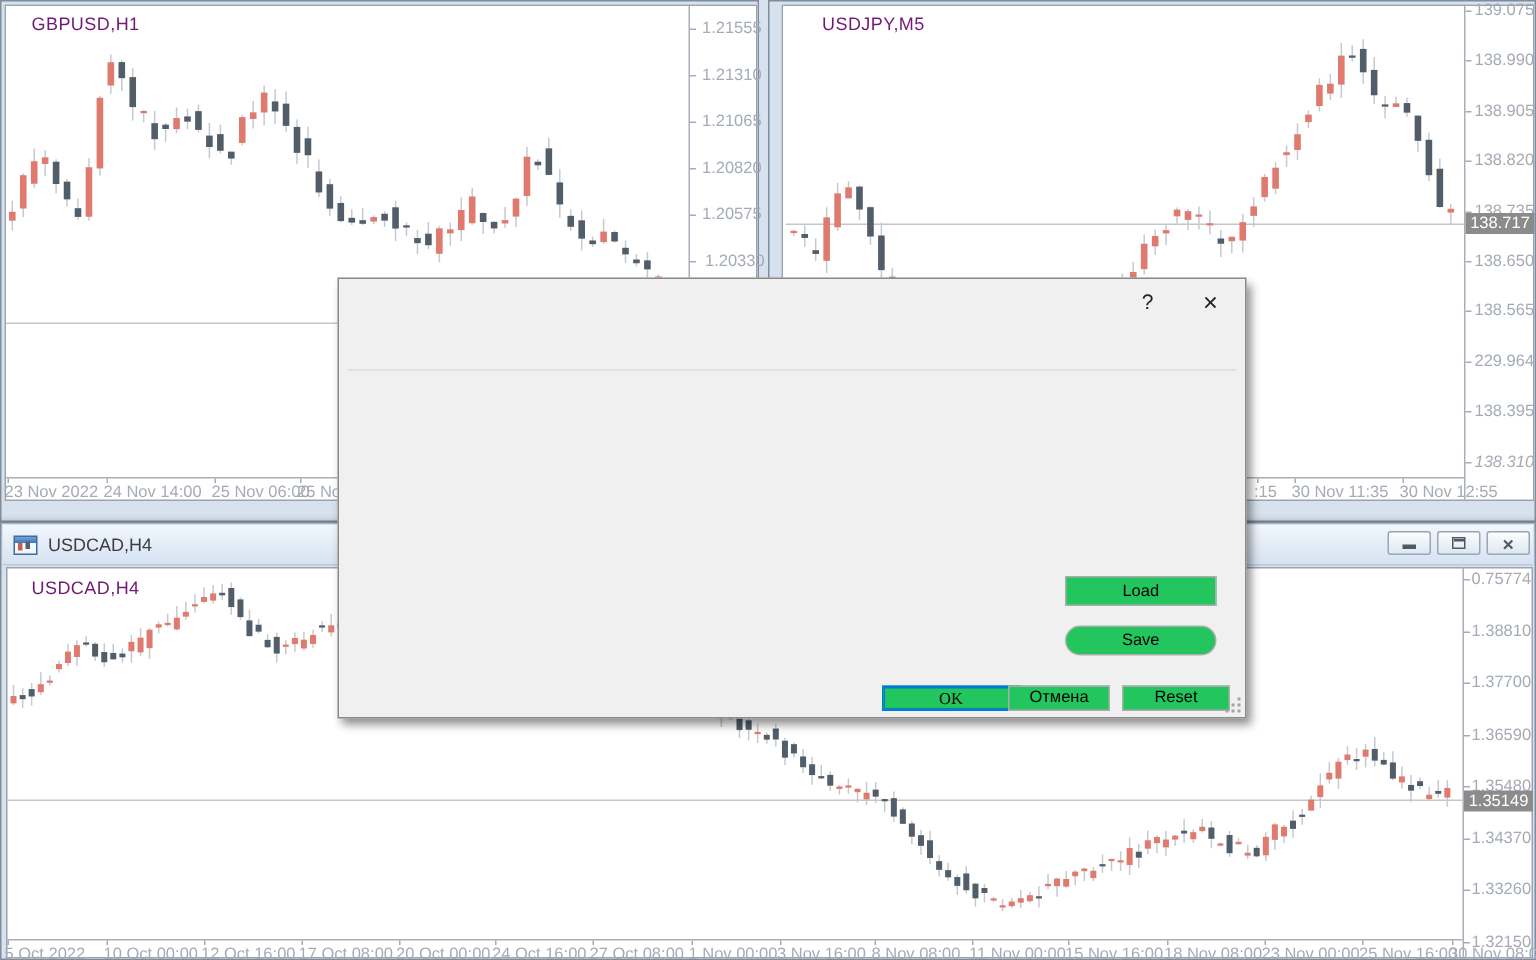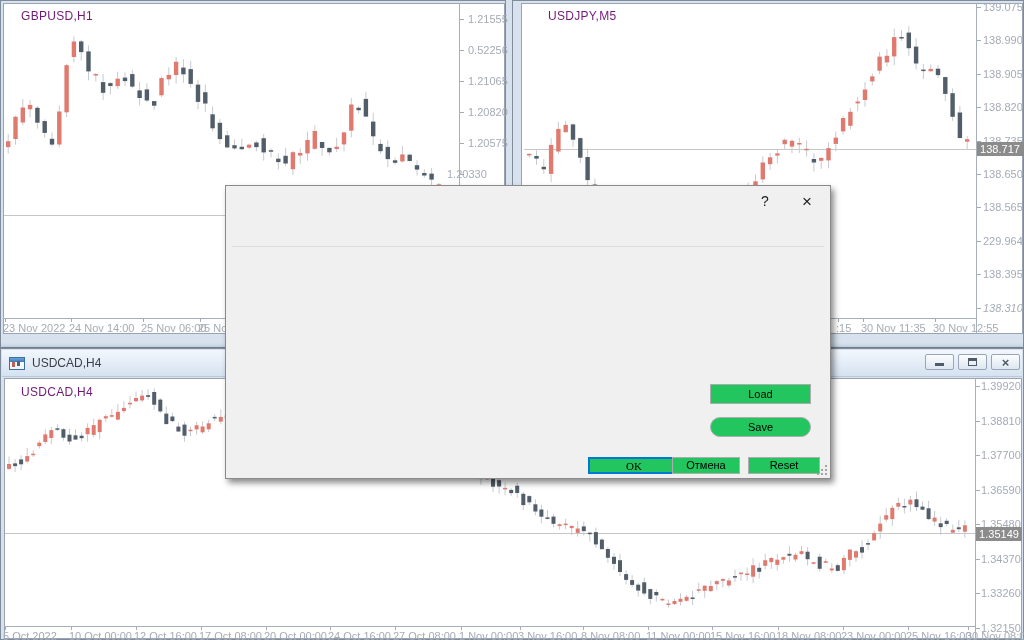--- a/index.html
+++ b/index.html
@@ -200,29 +200,29 @@
         <line x1="427.6" x2="427.6" y1="164.0" y2="183.2" stroke="#c6cad0" stroke-width="1"></line>
         <rect x="425.4" y="169.6" width="4.4" height="6.0" fill="#525d6a"></rect>
         <line x1="434.9" x2="434.9" y1="179.0" y2="183.9" stroke="#c6cad0" stroke-width="1"></line>
         <rect x="432.7" y="180.3" width="4.4" height="1.5" fill="#e07a6e"></rect>
         <line x1="442.2" x2="442.2" y1="183.3" y2="195.2" stroke="#c6cad0" stroke-width="1"></line>
         <rect x="440.0" y="185.2" width="4.4" height="9.3" fill="#525d6a"></rect>
       </svg>
       <div class="ptick" style="left: 459px; top: 18px;"></div>
       <div class="price-label" style="left: 467px; top: 18px;">1.21555</div>
       <div class="ptick" style="left: 459px; top: 49px;"></div>
-      <div class="price-label" style="left: 467px; top: 49px;">0.52256</div>
+      <div class="price-label" style="left: 467px; top: 49px;">1.21310</div>
       <div class="ptick" style="left: 459px; top: 80px;"></div>
       <div class="price-label" style="left: 467px; top: 80px;">1.21065</div>
       <div class="ptick" style="left: 459px; top: 111px;"></div>
       <div class="price-label" style="left: 467px; top: 111px;">1.20820</div>
       <div class="ptick" style="left: 459px; top: 142px;"></div>
       <div class="price-label" style="left: 467px; top: 142px;">1.20575</div>
       <div class="ptick" style="left: 459px; top: 173px;"></div>
-      <div class="price-label" style="left: 446px; top: 173px;">1.20330</div>
+      <div class="price-label" style="left: 469px; top: 173px;">1.20330</div>
       <div class="ttick" style="left: 4px; top: 318px;"></div>
       <div class="time-label" style="left: 2px; top: 321px;">23 Nov 2022</div>
       <div class="ttick" style="left: 70px; top: 318px;"></div>
       <div class="time-label" style="left: 68px; top: 321px;">24 Nov 14:00</div>
       <div class="ttick" style="left: 142px; top: 318px;"></div>
       <div class="time-label" style="left: 140px; top: 321px;">25 Nov 06:00</div>
       <div class="ttick" style="left: 199px; top: 318px;"></div>
       <div class="time-label" style="left: 197px; top: 321px;">25 Nov</div>
     </div>
 
@@ -718,21 +718,21 @@
         <line x1="941.7" x2="941.7" y1="139.3" y2="147.1" stroke="#c6cad0" stroke-width="1"></line>
         <rect x="939.7" y="141.8" width="4" height="3.2" fill="#525d6a"></rect>
         <line x1="947.8" x2="947.8" y1="145.5" y2="154.8" stroke="#c6cad0" stroke-width="1"></line>
         <rect x="945.8" y="150.8" width="4" height="2.9" fill="#e07a6e"></rect>
         <line x1="953.8" x2="953.8" y1="140.8" y2="152.9" stroke="#c6cad0" stroke-width="1"></line>
         <rect x="951.8" y="148.3" width="4" height="1.9" fill="#525d6a"></rect>
         <line x1="959.9" x2="959.9" y1="141.2" y2="158.9" stroke="#c6cad0" stroke-width="1"></line>
         <rect x="957.9" y="146.3" width="4" height="6.4" fill="#e07a6e"></rect>
       </svg>
       <div class="ptick" style="left: 975px; top: 37px;"></div>
-      <div class="price-label" style="left: 980px; top: 37px;">1.39920</div>
+      <div class="price-label" style="left: 980px; top: 37px;">0.75774</div>
       <div class="ptick" style="left: 975px; top: 72px;"></div>
       <div class="price-label" style="left: 980px; top: 72px;">1.38810</div>
       <div class="ptick" style="left: 975px; top: 106px;"></div>
       <div class="price-label" style="left: 980px; top: 106px;">1.37700</div>
       <div class="ptick" style="left: 975px; top: 141px;"></div>
       <div class="price-label" style="left: 980px; top: 141px;">1.36590</div>
       <div class="ptick" style="left: 975px; top: 175px;"></div>
       <div class="price-label" style="left: 980px; top: 175px;">1.35480</div>
       <div class="ptick" style="left: 975px; top: 210px;"></div>
       <div class="price-label" style="left: 980px; top: 210px;">1.34370</div>

